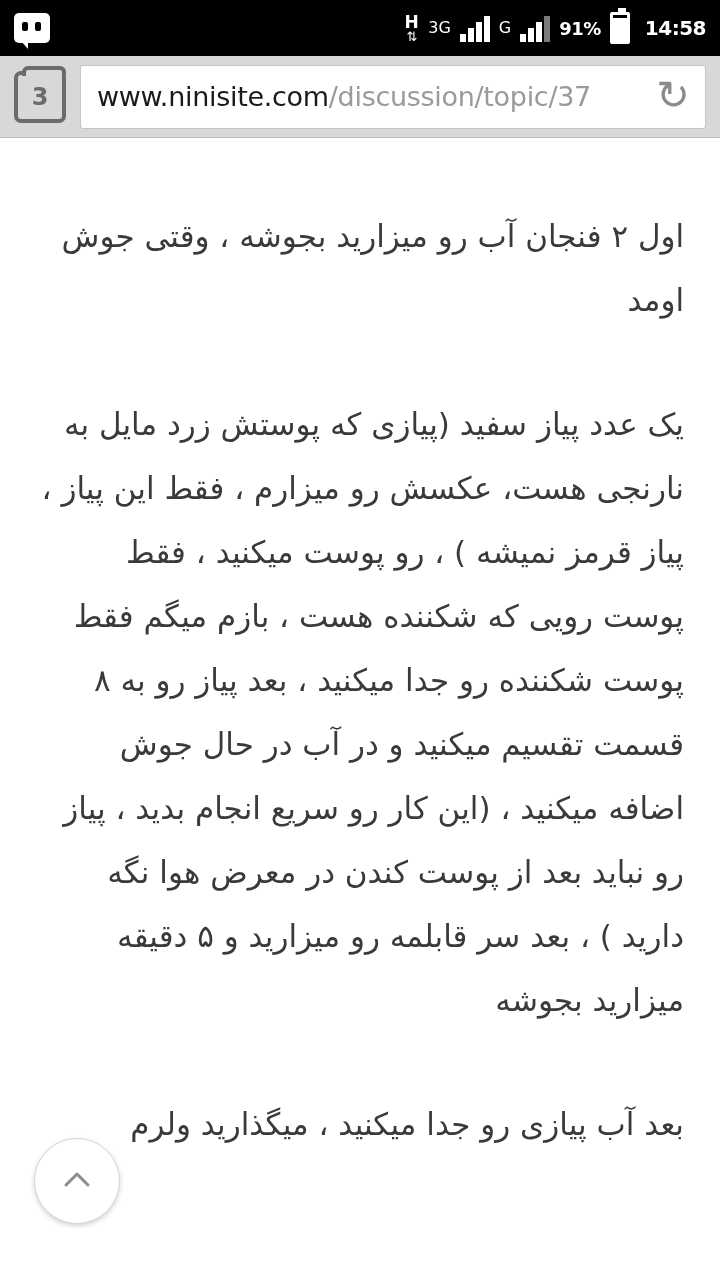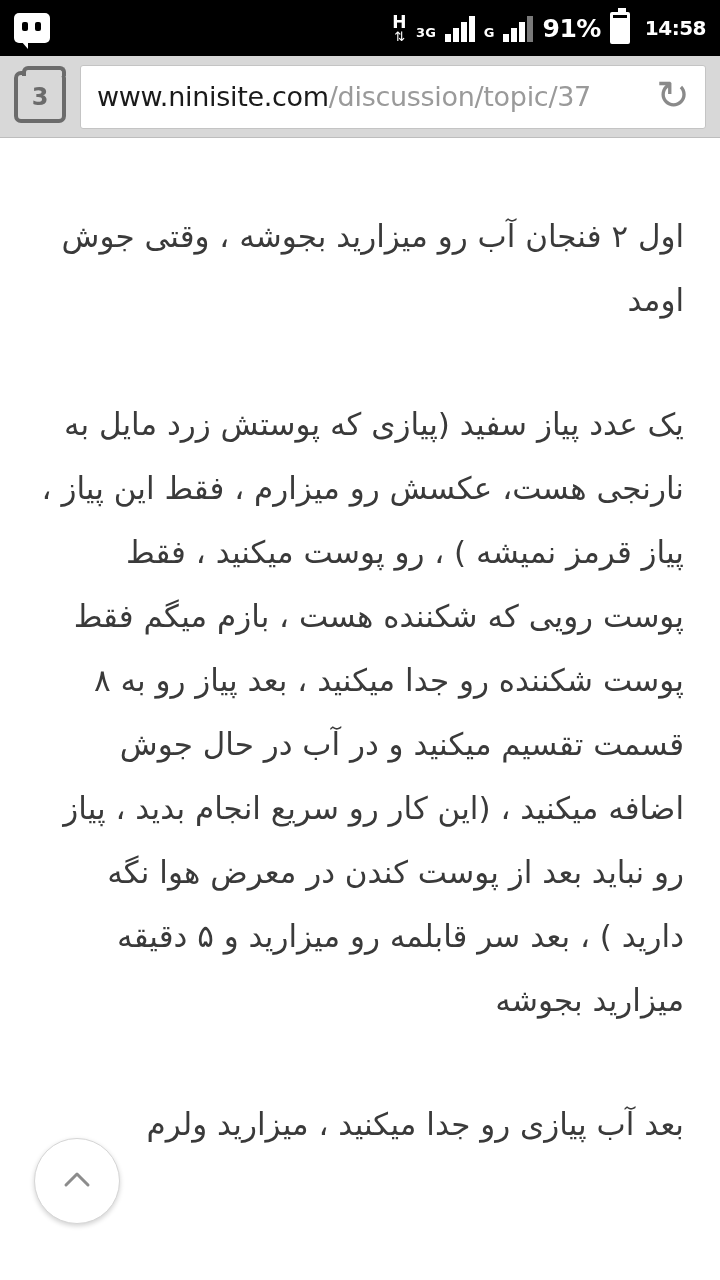--- a/index.html
+++ b/index.html
@@ -49,40 +49,40 @@
     background: #000;
     border-radius: 2px;
   }
   .chat-eye.l { left: 8px; }
   .chat-eye.r { left: 21px; }
 
   .hspa { display: flex; flex-direction: column; align-items: center; line-height: 1; }
   .hspa .h { font-size: 17px; font-weight: bold; letter-spacing: .5px; }
   .hspa .arrows { font-size: 13px; margin-top: -1px; }
 
-  .net-label { font-size: 13px; font-weight: bold; align-self: flex-start; margin-top: 13px; }
+  .net-label { font-size: 16px; font-weight: normal; align-self: flex-start; margin-top: 6px; }
 
   .bars {
     display: flex;
     align-items: flex-end;
     gap: 2px;
     height: 28px;
   }
   .bars span {
     width: 6px;
     background: #ffffff;
     display: block;
   }
   .bars span:nth-child(1) { height: 8px; }
   .bars span:nth-child(2) { height: 14px; }
   .bars span:nth-child(3) { height: 20px; }
   .bars span:nth-child(4) { height: 26px; }
   .bars.dim span:nth-child(4) { background: #7a7a7a; }
 
-  .battery-pct { font-size: 25px; font-weight: bold; letter-spacing: -0.5px; }
+  .battery-pct { font-size: 18px; font-weight: bold; letter-spacing: -0.5px; }
   .battery {
     width: 20px; height: 32px;
     border: 3px solid #fff;
     border-radius: 2px;
     position: relative;
     display: flex;
     align-items: flex-end;
   }
   .battery:before {
     content: "";
@@ -238,20 +238,20 @@
     <div class="reload-icon">↻</div>
   </div>
 </div>
 
 <div class="page">
   <div class="spacer-lg"></div>
   <div class="para">اول ۲ فنجان آب رو میزارید بجوشه ، وقتی جوش اومد</div>
   <div class="spacer-md"></div>
   <div class="para">یک عدد پیاز سفید (پیازی که پوستش زرد مایل به نارنجی هست، عکسش رو میزارم ، فقط این پیاز ، پیاز قرمز نمیشه ) ، رو پوست میکنید ، فقط پوست رویی که شکننده هست ، بازم میگم فقط پوست شکننده رو جدا میکنید ، بعد پیاز رو به ۸ قسمت تقسیم میکنید و در آب در حال جوش اضافه میکنید ، (این کار رو سریع انجام بدید ، پیاز رو نباید بعد از پوست کندن در معرض هوا نگه دارید ) ، بعد سر قابلمه رو میزارید و ۵ دقیقه میزارید بجوشه</div>
   <div class="spacer-md"></div>
-  <div class="para">بعد آب پیازی رو جدا میکنید ، میزارید ولرم</div>
+  <div class="para">بعد آب پیازی رو جدا میکنید ، میگذارید ولرم</div>
 
   <div class="scroll-top">
     <svg width="42" height="42" viewBox="0 0 42 42">
       <polyline points="10,25 21,14 32,25" fill="none" stroke="#8c8c8c" stroke-width="3" stroke-linecap="round" stroke-linejoin="round"></polyline>
     </svg>
   </div>
 </div>
 
 </body></html>

